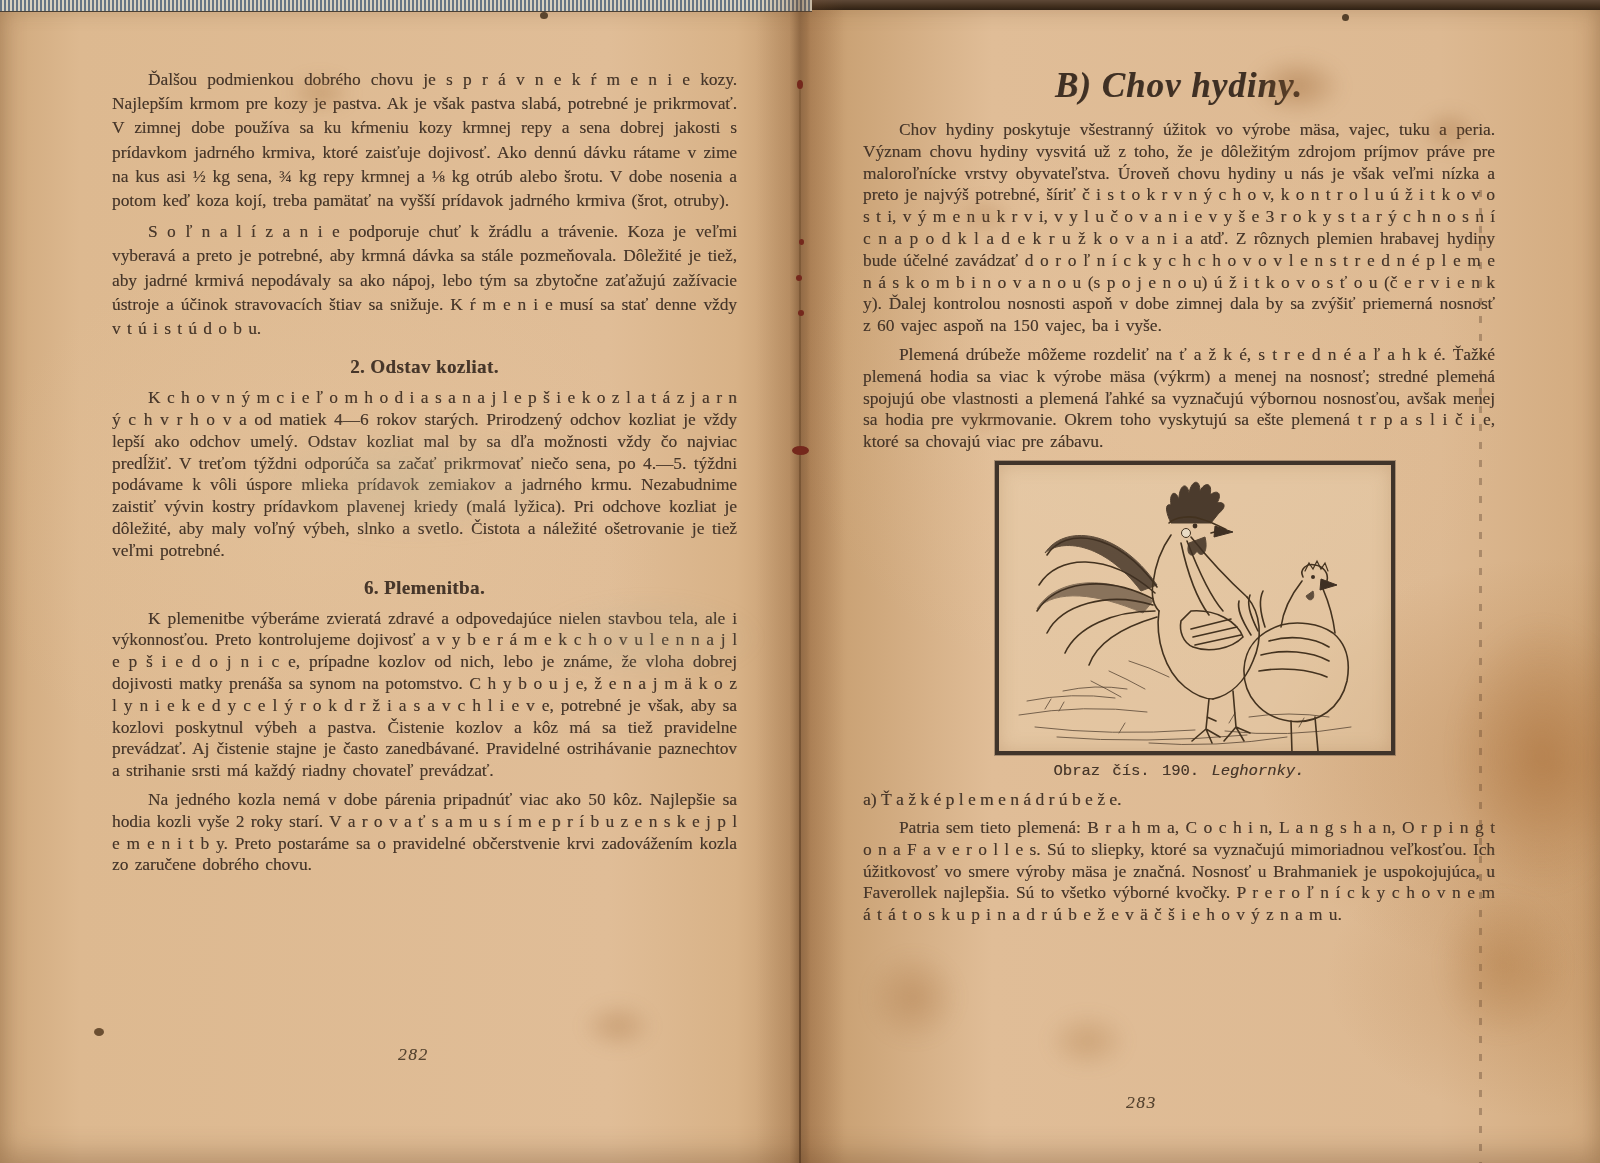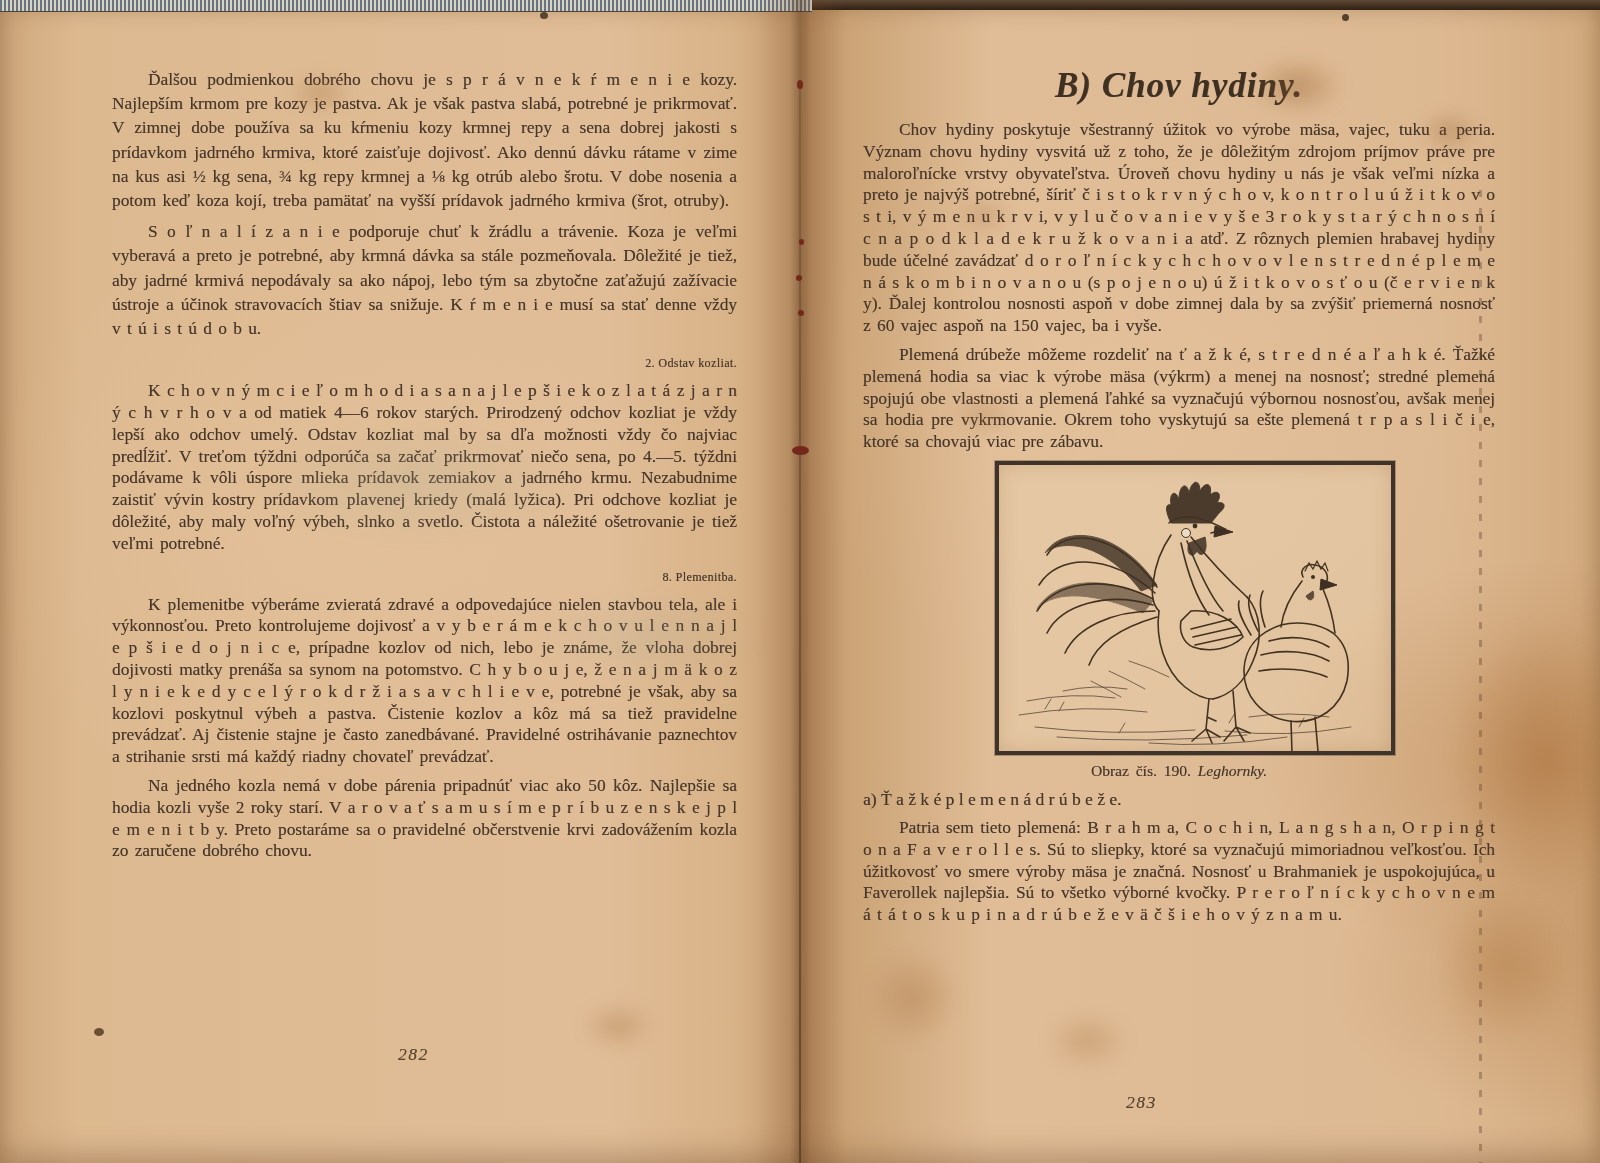--- a/index.html
+++ b/index.html
@@ -21,26 +21,26 @@
     border-bottom:1px solid #4d4337;}
   .cover-edge{position:absolute;top:0;left:812px;width:788px;height:10px;
     background:linear-gradient(180deg,#5e4837 0%,#43301f 60%,#2f2115 100%);}
   .page{position:absolute;top:0;height:1163px;}
   .page.left{left:112px;width:625px;padding-top:68px;}
   .page.right{left:863px;width:632px;padding-top:66px;}
   .page p{margin:0 0 7px 0;text-indent:36px;text-align:justify;
     font-size:17.3px;line-height:21.8px;word-spacing:2px;
     text-shadow:.3px .3px .4px rgba(74,56,38,.45);}
   .page.left p.loose{line-height:24.2px;}
-  h3.sec-heading{margin:15px 0 9px;text-align:right;font-size:12px;
-    font-weight:normal;letter-spacing:.4px;text-shadow:.3px .3px .4px rgba(74,56,38,.5);}
+  h3.sec-heading{margin:15px 0 9px;text-align:center;font-size:19px;
+    font-weight:bold;letter-spacing:.4px;text-shadow:.3px .3px .4px rgba(74,56,38,.5);}
   h2.chapter-title{margin:0 0 13px;text-align:center;font-style:italic;font-weight:bold;
     font-size:35px;letter-spacing:1px;color:#3f3024;
     text-shadow:.4px .4px .6px rgba(70,52,34,.5);}
-  figure{margin:8px 0 4px;}
+  figure{margin:8px 0 4px;font-family:Liberation Mono, monospace;}
   .figure-frame{width:392px;height:286px;margin-left:132px;
     border:4px solid #40342a;background:rgba(236,214,182,.35);
     box-shadow:0 0 0 1px rgba(64,52,42,.35), inset 0 0 18px rgba(150,105,60,.25);}
   figcaption{text-align:center;font-size:15.5px;margin-top:7px;word-spacing:3px;
     text-shadow:.3px .3px .4px rgba(74,56,38,.45);}
   figcaption em{font-style:italic;}
   h4.sub-heading{margin:9px 0 7px;font-weight:normal;
     font-size:17.5px;text-shadow:.3px .3px .4px rgba(74,56,38,.5);}
   .page-num{position:absolute;font-style:italic;font-size:17.5px;color:#55432f;
     letter-spacing:1.5px;text-shadow:.3px .3px .5px rgba(80,60,40,.4);}
@@ -64,21 +64,21 @@
 <div class="scan">
 
   <div class="headband"></div>
   <div class="cover-edge"></div>
 
   <section class="page left">
     <p class="loose">Ďalšou podmienkou dobrého chovu je s p r á v n e  k ŕ m e n i e kozy. Najlepším krmom pre kozy je pastva. Ak je však pastva slabá, potrebné je prikrmovať. V zimnej dobe používa sa ku kŕmeniu kozy krmnej repy a sena dobrej jakosti s prídavkom jadrného krmiva, ktoré zaisťuje dojivosť. Ako dennú dávku rátame v zime na kus asi ½ kg sena, ¾ kg repy krmnej a ⅛ kg otrúb alebo šrotu. V dobe nosenia a potom keď koza kojí, treba pamätať na vyšší prídavok jadrného krmiva (šrot, otruby).</p>
     <p class="loose">S o ľ  n a  l í z a n i e podporuje chuť k žrádlu a trávenie. Koza je veľmi vyberavá a preto je potrebné, aby krmná dávka sa stále pozmeňovala. Dôležité je tiež, aby jadrné krmivá nepodávaly sa ako nápoj, lebo tým sa zbytočne zaťažujú zažívacie ústroje a účinok stravovacích štiav sa snižuje. K ŕ m e n i e musí sa stať denne vždy v t ú  i s t ú  d o b u.</p>
     <h3 class="sec-heading">2. Odstav kozliat.</h3>
     <p>K c h o v n ý m  c i e ľ o m  h o d i a  s a  n a j l e p š i e  k o z l a t á  z j a r n ý c h  v r h o v a od matiek 4—6 rokov starých. Prirodzený odchov kozliat je vždy lepší ako odchov umelý. Odstav kozliat mal by sa dľa možnosti vždy čo najviac predĺžiť. V treťom týždni odporúča sa začať prikrmovať niečo sena, po 4.—5. týždni podávame k vôli úspore mlieka prídavok zemiakov a jadrného krmu. Nezabudnime zaistiť vývin kostry prídavkom plavenej kriedy (malá lyžica). Pri odchove kozliat je dôležité, aby maly voľný výbeh, slnko a svetlo. Čistota a náležité ošetrovanie je tiež veľmi potrebné.</p>
-    <h3 class="sec-heading">8. Plemenitba.</h3>
+    <h3 class="sec-heading">6. Plemenitba.</h3>
     <p>K plemenitbe výberáme zvieratá zdravé a odpovedajúce nielen stavbou tela, ale i výkonnosťou. Preto kontrolujeme dojivosť a v y b e r á m e  k c h o v u  l e n  n a j l e p š i e  d o j n i c e, prípadne kozlov od nich, lebo je známe, že vloha dobrej dojivosti matky prenáša sa synom na potomstvo. C h y b o u  j e,  ž e  n a j m ä  k o z l y  n i e k e d y  c e l ý  r o k  d r ž i a  s a  v c h l i e v e, potrebné je však, aby sa kozlovi poskytnul výbeh a pastva. Čistenie kozlov a kôz má sa tiež pravidelne prevádzať. Aj čistenie stajne je často zanedbávané. Pravidelné ostrihávanie paznechtov a strihanie srsti má každý riadny chovateľ prevádzať.</p>
     <p>Na jedného kozla nemá v dobe párenia pripadnúť viac ako 50 kôz. Najlepšie sa hodia kozli vyše 2 roky starí. V a r o v a ť  s a  m u s í m e  p r í b u z e n s k e j  p l e m e n i t b y. Preto postaráme sa o pravidelné občerstvenie krvi zadovážením kozla zo zaručene dobrého chovu.</p>
   </section>
 
   <section class="page right">
     <h2 class="chapter-title">B) Chov hydiny.</h2>
     <p>Chov hydiny poskytuje všestranný úžitok vo výrobe mäsa, vajec, tuku a peria. Význam chovu hydiny vysvitá už z toho, že je dôležitým zdrojom príjmov práve pre maloroľnícke vrstvy obyvateľstva. Úroveň chovu hydiny u nás je však veľmi nízka a preto je najvýš potrebné, šíriť č i s t o k r v n ý  c h o v,  k o n t r o l u  ú ž i t k o v o s t i,  v ý m e n u  k r v i,  v y l u č o v a n i e  v y š e  3 r o k y  s t a r ý c h  n o s n í c  n a  p o d k l a d e  k r u ž k o v a n i a atď. Z rôznych plemien hrabavej hydiny bude účelné zavádzať d o  r o ľ n í c k y c h  c h o v o v  l e n  s t r e d n é  p l e m e n á  s k o m b i n o v a n o u  (s p o j e n o u)  ú ž i t k o v o s ť o u  (č e r v i e n k y). Ďalej kontrolou nosnosti aspoň v dobe zimnej dala by sa zvýšiť priemerná nosnosť z 60 vajec aspoň na 150 vajec, ba i vyše.</p>
     <p>Plemená drúbeže môžeme rozdeliť na ť a ž k é,  s t r e d n é  a ľ a h k é. Ťažké plemená hodia sa viac k výrobe mäsa (výkrm) a menej na nosnosť; stredné plemená spojujú obe vlastnosti a plemená ľahké sa vyznačujú výbornou nosnosťou, avšak menej sa hodia pre vykrmovanie. Okrem toho vyskytujú sa ešte plemená t r p a s l i č i e, ktoré sa chovajú viac pre zábavu.</p>
 
     <figure>

